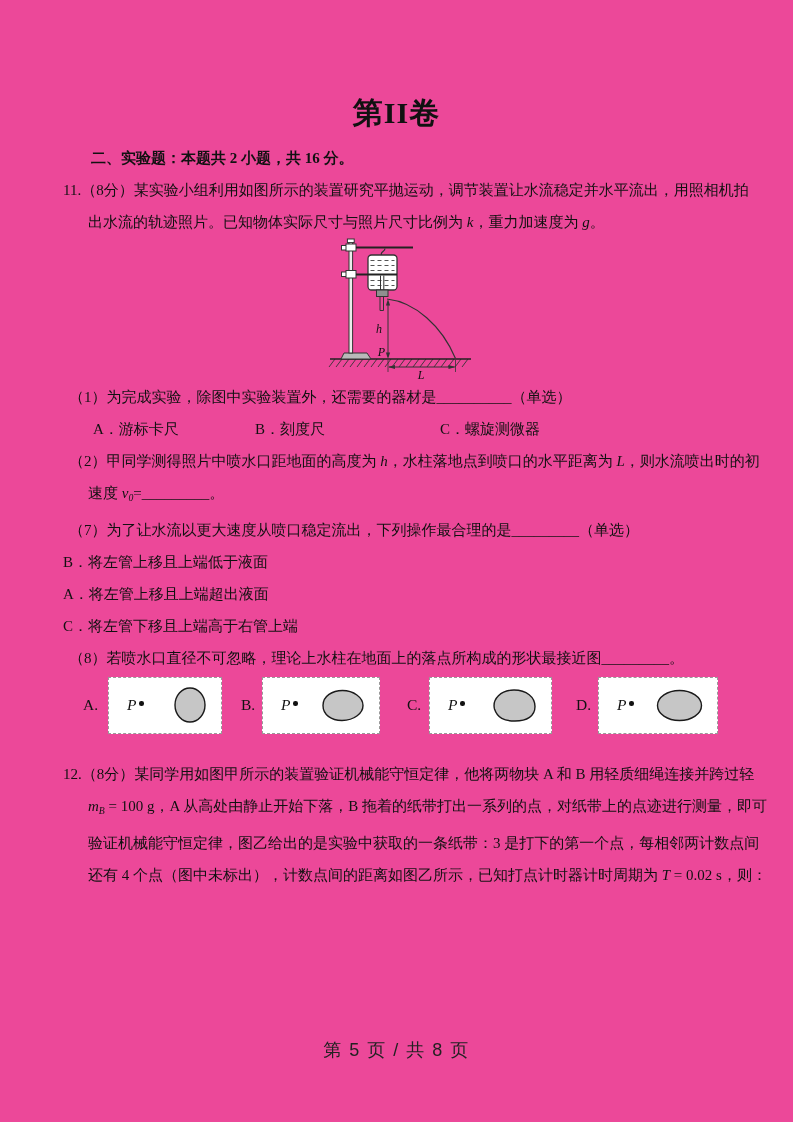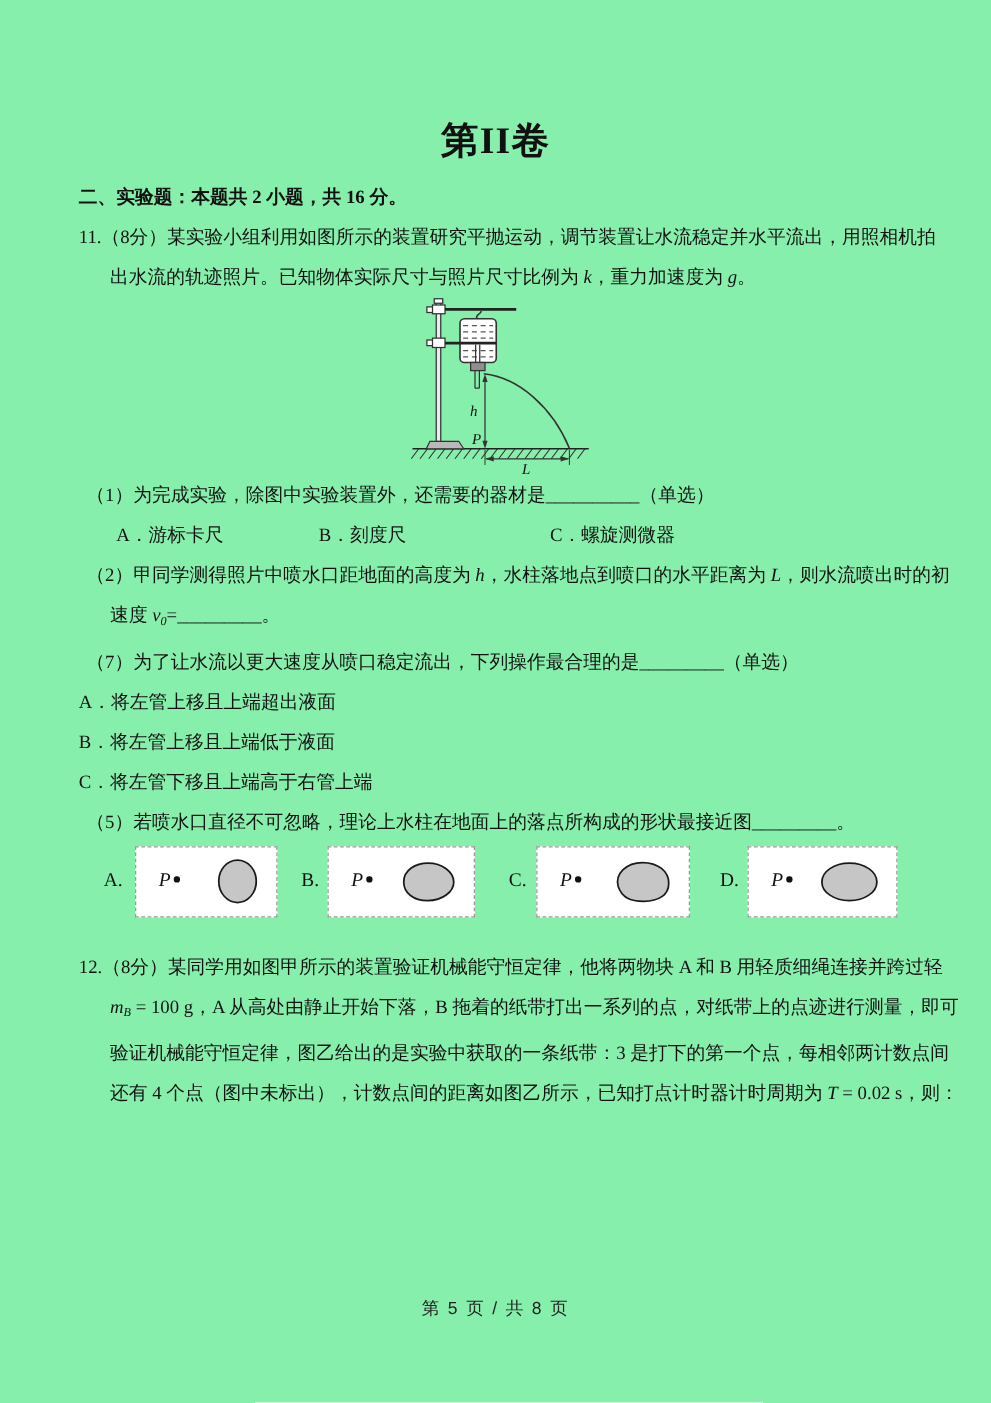--- a/index.html
+++ b/index.html
@@ -1,29 +1,29 @@
 <!DOCTYPE html>
 <html style="--shape-fill: #c6c6c6;"><head>
 <meta charset="utf-8">
 <style>
   * { margin:0; padding:0; box-sizing:border-box; }
   html,body { background:#ffffff; }
   .page {
-    position:relative; width:793px; height:1122px; background:#86efac;
+    position:relative; width:793px; height:1122px; background:#ec4899;
     overflow:hidden; color:#111;
     font-family:"Liberation Serif","DejaVu Serif",serif;
     font-size:15px;
   }
   .title {
     margin-top:92px; height:42px; line-height:42px;
     text-align:center; font-size:30px; font-weight:700; letter-spacing:1px;
   }
   .content { padding:0 40px 0 63px; }
   .line { line-height:32px; white-space:nowrap; }
-  .bold { font-weight:700; margin-top:8px; }
+  .bold { font-weight:700; margin-top:8px;margin-left:28px; }
   .indent { padding-left:25px; }
   .subq { padding-left:6px; }
   .figure-wrap { margin-left:262px; height:143px; }
   .options-row { position:relative; height:32px; }
   .options-row .opt { position:absolute; top:0; }
   .opt-a { left:30px; } .opt-b { left:192px; } .opt-c { left:377px;font-family:Liberation Serif, serif; }
 
   .choices-row { position:relative; height:74px; }
   .choice { position:absolute; top:0; }
   .choice-label { position:absolute; top:22px; left:0; font-size:15.5px; }
@@ -42,21 +42,21 @@
          display:inline-block; margin-left:3px; margin-top:-4px; }
   .blob { margin-left:auto; margin-right:14px; display:block; }
   .blob-shape { fill:var(--shape-fill,#c6c6c6); stroke:#1a1a1a; stroke-width:1.4; }
 
   .seg-i { font-style:italic; font-family:"Liberation Serif",serif; }
   .seg-isub { font-style:italic; font-size:0.65em; vertical-align:-0.3em; }
 
   .q12-start { margin-top:10px; }
   .footer {
     position:absolute; left:0; top:1038px; width:100%;
-    text-align:center; font-size:14px; letter-spacing:1.5px;
+    text-align:center; font-size:18px; letter-spacing:1.5px;
     font-family:"Liberation Sans","DejaVu Sans",sans-serif; color:#222;
   }
   .fig-var { font-style:italic; font-size:12px; font-family:"Liberation Serif",serif; fill:#111; }
 </style>
 </head>
 <body>
 
 <div class="page">
   <div class="title">第II卷</div>
 
@@ -134,25 +134,25 @@
     <div class="line options-row">
       <span class="opt opt-a">A．游标卡尺</span>
       <span class="opt opt-b">B．刻度尺</span>
       <span class="opt opt-c">C．螺旋测微器</span>
     </div>
 
     <div class="line subq">（2）甲同学测得照片中喷水口距地面的高度为 <span class="seg-i">h</span>，水柱落地点到喷口的水平距离为 <span class="seg-i">L</span>，则水流喷出时的初</div>
     <div class="line indent">速度 <span class="seg-i">v</span><span class="seg-isub">0</span>=_________。</div>
 
     <div class="line subq">（7）为了让水流以更大速度从喷口稳定流出，下列操作最合理的是_________（单选）</div>
+    <div class="line">B．将左管上移且上端低于液面</div>
     <div class="line">A．将左管上移且上端超出液面</div>
-    <div class="line">B．将左管上移且上端低于液面</div>
     <div class="line">C．将左管下移且上端高于右管上端</div>
 
-    <div class="line subq">（5）若喷水口直径不可忽略，理论上水柱在地面上的落点所构成的形状最接近图_________。</div>
+    <div class="line subq">（8）若喷水口直径不可忽略，理论上水柱在地面上的落点所构成的形状最接近图_________。</div>
 
     <div class="choices-row">
       <div class="choice choice-a">
         <span class="choice-label">A.</span>
         <div class="dashed-box">
           <span class="pt">
             <span class="p-var">P</span>
             <span class="dot"></span>
           </span>
           <svg class="blob" width="34" height="38">

